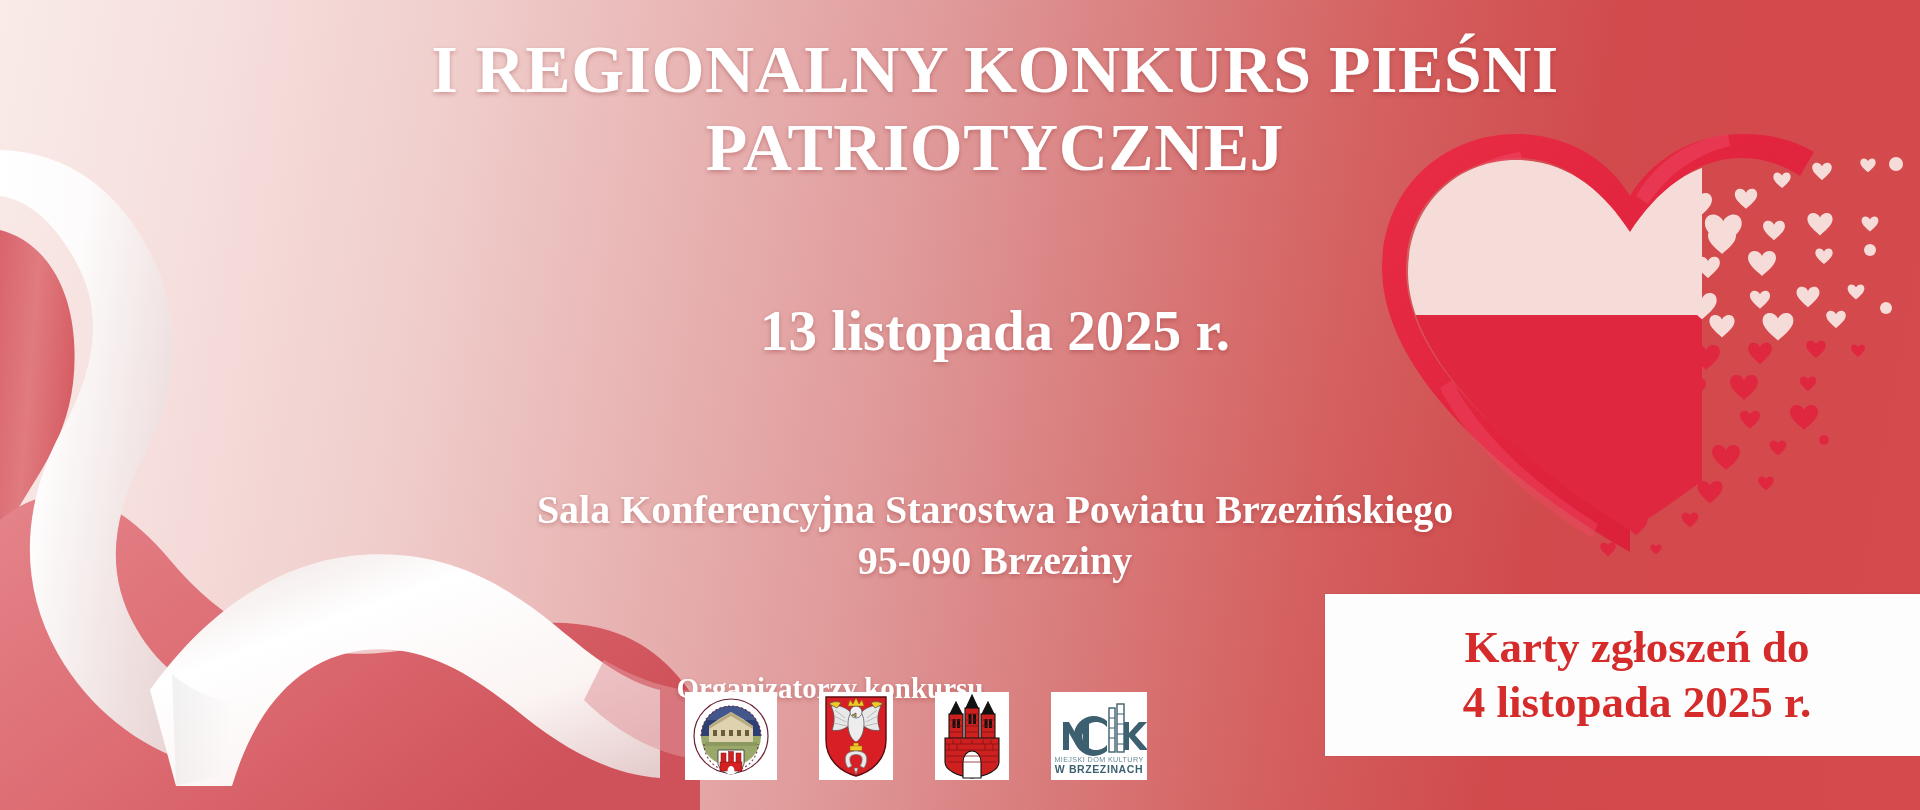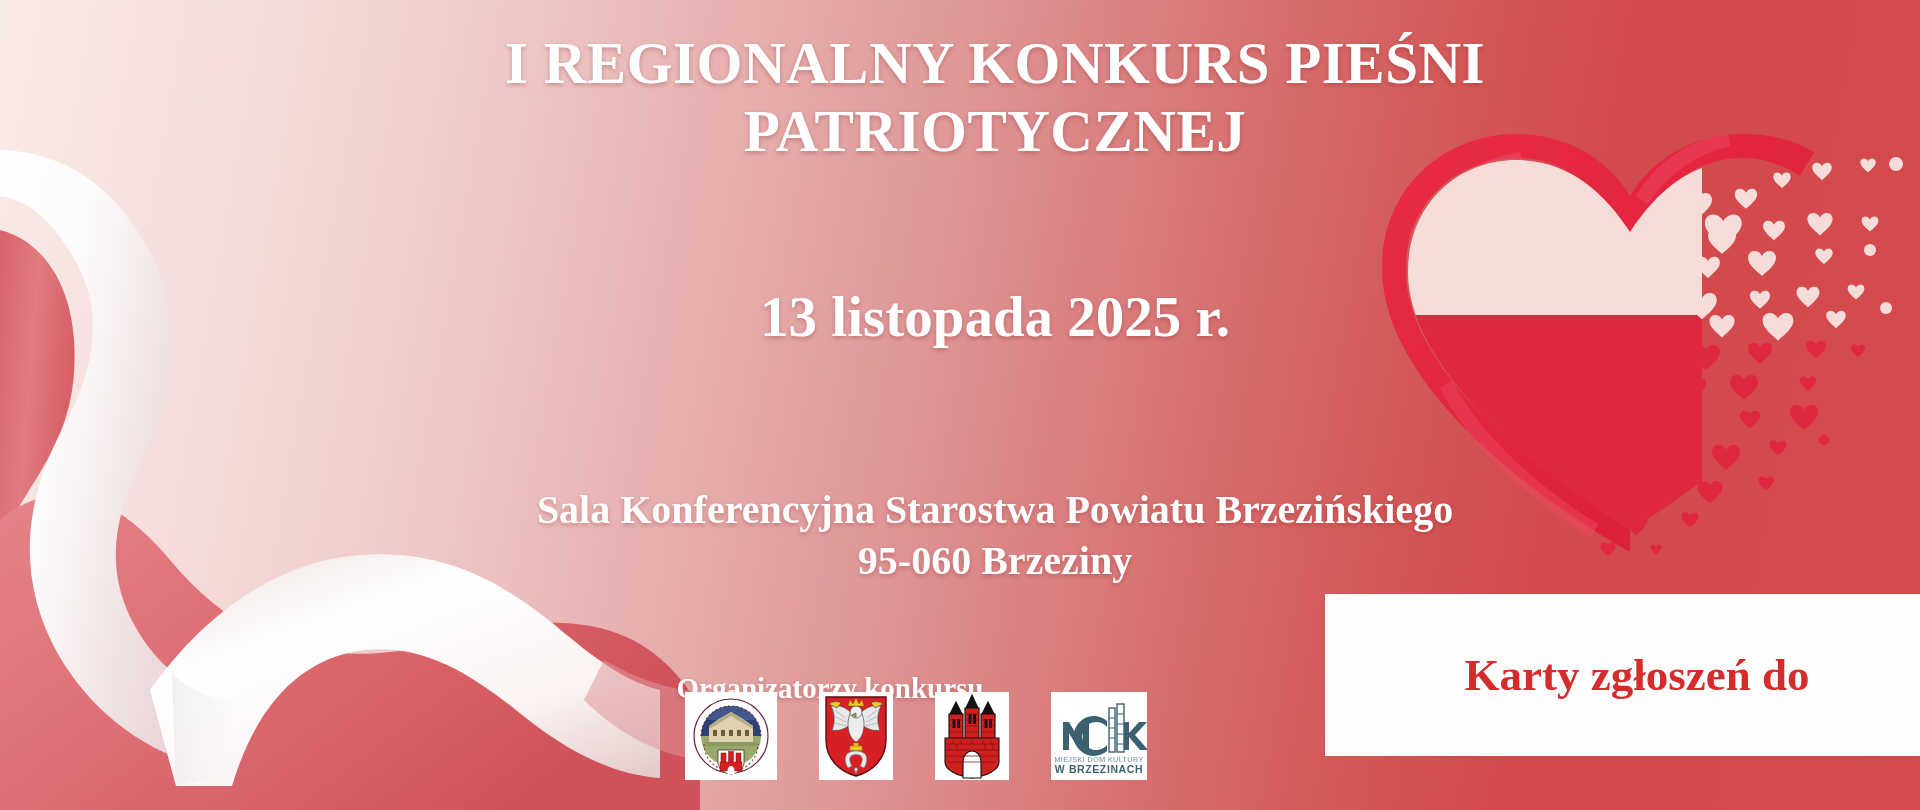--- a/index.html
+++ b/index.html
@@ -28,26 +28,26 @@
 
   
   #heart-art{position:absolute;left:1330px;top:100px;width:600px;height:480px;}
 
   
   .tx{position:absolute;color:#ffffff;text-align:center;
       text-shadow:0 2px 4px rgba(120,20,20,.30);}
 
   #title{
     left:330px;top:30px;width:1330px;
-    font-size:59px;font-weight:700;line-height:1.15;
+    font-size:68px;font-weight:700;line-height:1.15;
     letter-spacing:.5px;
   }
 
   #date{
-    left:430px;top:286px;width:1130px;
+    left:430px;top:300px;width:1130px;
     font-size:57px;font-weight:700;line-height:1.1;
   }
 
   #venue{
     left:330px;top:448px;width:1330px;
     font-size:40px;font-weight:700;line-height:1.28;margin-top:36px;
   }
 
   #org-label{
     left:520px;top:640px;width:620px;
@@ -304,21 +304,21 @@
       </g>
     </g>
   </svg>
 
   <div class="tx" id="title">I REGIONALNY KONKURS PIEŚNI PATRIOTYCZNEJ</div>
 
   <div class="tx" id="date">13 listopada 2025 r.</div>
 
   <div class="tx" id="venue">
     <div>Sala Konferencyjna Starostwa Powiatu Brzezińskiego</div>
-    <div>95-060 Brzeziny</div>
+    <div>95-090 Brzeziny</div>
   </div>
 
   <div class="tx" id="org-label">Organizatorzy konkursu</div>
 
   <div id="logos">
 
     <svg class="logo-box" width="92" height="88" viewBox="0 0 92 88">
       <rect x="0" y="0" width="92" height="88" fill="#ffffff"></rect>
       <circle cx="46" cy="44" r="37" fill="#ffffff" stroke="#6a2030" stroke-width="1.2"></circle>
       <clipPath id="mscClip">
@@ -474,15 +474,16 @@
           <path d="M66,52 H73"></path>
       </g>
 
       <text x="48" y="70" text-anchor="middle" fill="#6e8a96" font-family="'Liberation Sans', sans-serif" font-size="7.2" letter-spacing="0.4">MIEJSKI DOM KULTURY</text>
       <text x="48" y="81" text-anchor="middle" fill="#3d6070" font-family="'Liberation Sans', sans-serif" font-size="10.5" font-weight="bold" letter-spacing="0.6">W BRZEZINACH</text>
     </svg>
   </div>
 
   <div id="cta">
     <div>Karty zgłoszeń do</div>
+    <div>4 listopada 2025 r.</div>
   </div>
 
 </div>
 
 </body></html>

